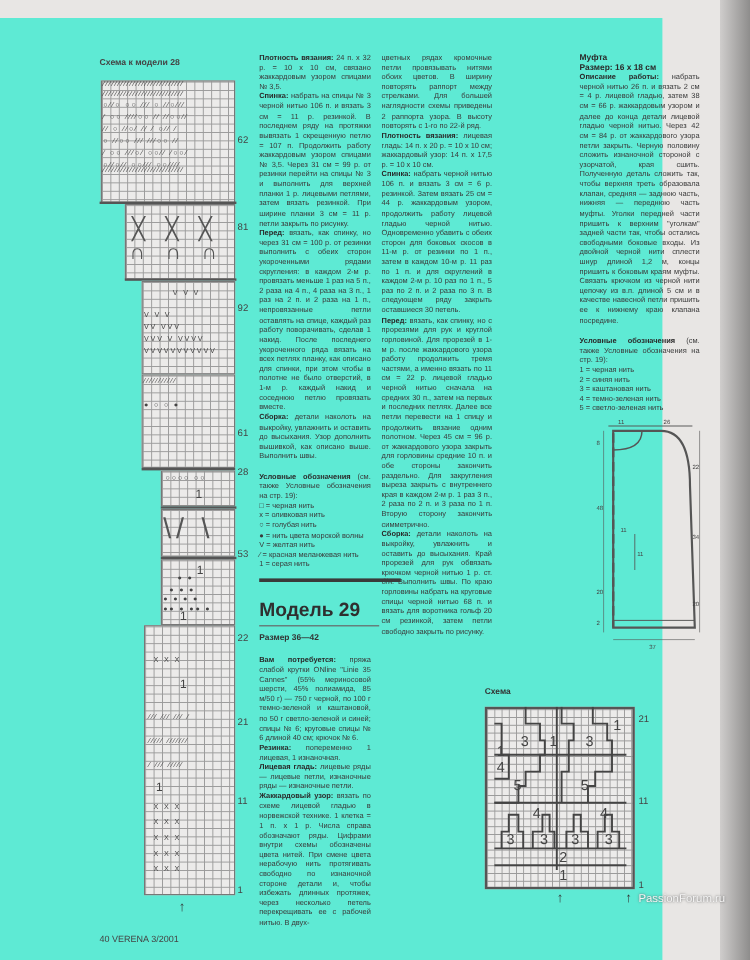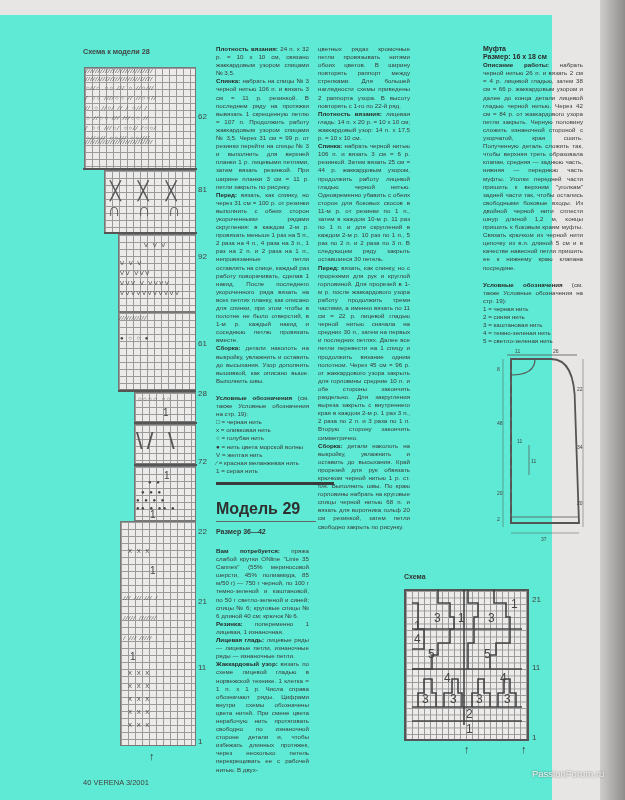--- a/index.html
+++ b/index.html
@@ -14,21 +14,21 @@
   .grid{position:absolute;background-color:#ecebea;
         background-image:linear-gradient(#9a9a9a 1px,transparent 1px),linear-gradient(90deg,#9a9a9a 1px,transparent 1px);
         background-size:7px 7px;border:1px solid #777;box-sizing:border-box;}
   .thick{position:absolute;height:2px;background:#555;}
   .rownum{position:absolute;font-size:8px;color:#444;}
   .sym{position:absolute;font-size:7px;color:#444;letter-spacing:1.5px;white-space:nowrap;}
   .arrow{position:absolute;font-size:11px;color:#333;}
   .rule{position:absolute;height:3px;background:#3a3a3a;}
   .model-title{position:absolute;left:216px;top:485px;font-size:16px;font-weight:bold;color:#2f2f2f;}
   .footer{position:absolute;left:83px;top:763px;font-size:7.5px;color:#444;}
-  .watermark{position:absolute;left:520px;top:768px;font-size:9.5px;color:#f4f4f4;text-shadow:0 0 2px #555;padding-left:12px;}
+  .watermark{position:absolute;left:520px;top:744px;font-size:9.5px;color:#f4f4f4;text-shadow:0 0 2px #555;padding-left:12px;}
   .legend-item{display:block;}
   .scheme2{position:absolute;left:404px;top:574px;width:125px;height:152px;}
   .num-in{position:absolute;font-size:12px;color:#444;}
 </style>
 </head>
 <body>
 
 <div class="page">
 
   <div class="chart-title">Схема к модели 28</div>
@@ -56,32 +56,32 @@
   <div class="sym" style="left:144px;top:227px;font-size:6px;">V  V   V</div>
   <div class="sym" style="left:120px;top:245px;font-size:6px;">V    V        V</div>
   <div class="sym" style="left:120px;top:255px;font-size:6px;">VV        VVV</div>
   <div class="sym" style="left:120px;top:265px;font-size:6px;">VVV   V VVVV</div>
   <div class="sym" style="left:120px;top:275px;font-size:6px;">VVVVVVVVVVV</div>
   <div class="rownum" style="left:198px;top:237px;">92</div>
 
   <div class="grid" style="left:118px;top:297px;width:78px;height:78px;"></div>
   <div class="sym" style="left:120px;top:300px;font-size:6px;">⁄⁄⁄⁄⁄⁄⁄⁄⁄⁄⁄</div>
   <div class="sym" style="left:120px;top:320px;font-size:6px;">● ○ ○ ●</div>
-  <div class="rownum" style="left:198px;top:324px;">61</div>
+  <div class="rownum" style="left:198px;top:341px;">61</div>
   <div class="thick" style="left:118px;top:375px;width:78px;"></div>
 
   <div class="grid" style="left:134px;top:377px;width:62px;height:30px;"></div>
   <div class="sym" style="left:138px;top:381px;font-size:6px;">○○○○ ○○</div>
   <div class="num-in" style="left:163px;top:392px;font-size:10px;">1</div>
   <div class="rownum" style="left:198px;top:374px;">28</div>
   <div class="thick" style="left:134px;top:407px;width:63px;"></div>
 
   <div class="grid" style="left:134px;top:409px;width:62px;height:40px;"></div>
   <div class="sym" style="left:136px;top:412px;font-size:24px;letter-spacing:4px;color:#555;">\/ \</div>
-  <div class="rownum" style="left:198px;top:442px;">72</div>
+  <div class="rownum" style="left:198px;top:442px;">53</div>
   <div class="thick" style="left:134px;top:449px;width:63px;"></div>
 
   <div class="grid" style="left:134px;top:451px;width:62px;height:55px;"></div>
   <div class="sym" style="left:148px;top:464px;font-size:6px;">●     ●</div>
   <div class="sym" style="left:141px;top:474px;font-size:6px;">● ● ●</div>
   <div class="sym" style="left:136px;top:482px;font-size:6px;">● ● ● ●</div>
   <div class="sym" style="left:136px;top:490px;font-size:6px;">●● ● ●●  ●</div>
   <div class="num-in" style="left:164px;top:455px;font-size:10px;">1</div>
   <div class="num-in" style="left:150px;top:494px;font-size:10px;">1</div>
   <div class="rownum" style="left:198px;top:512px;">22</div>

